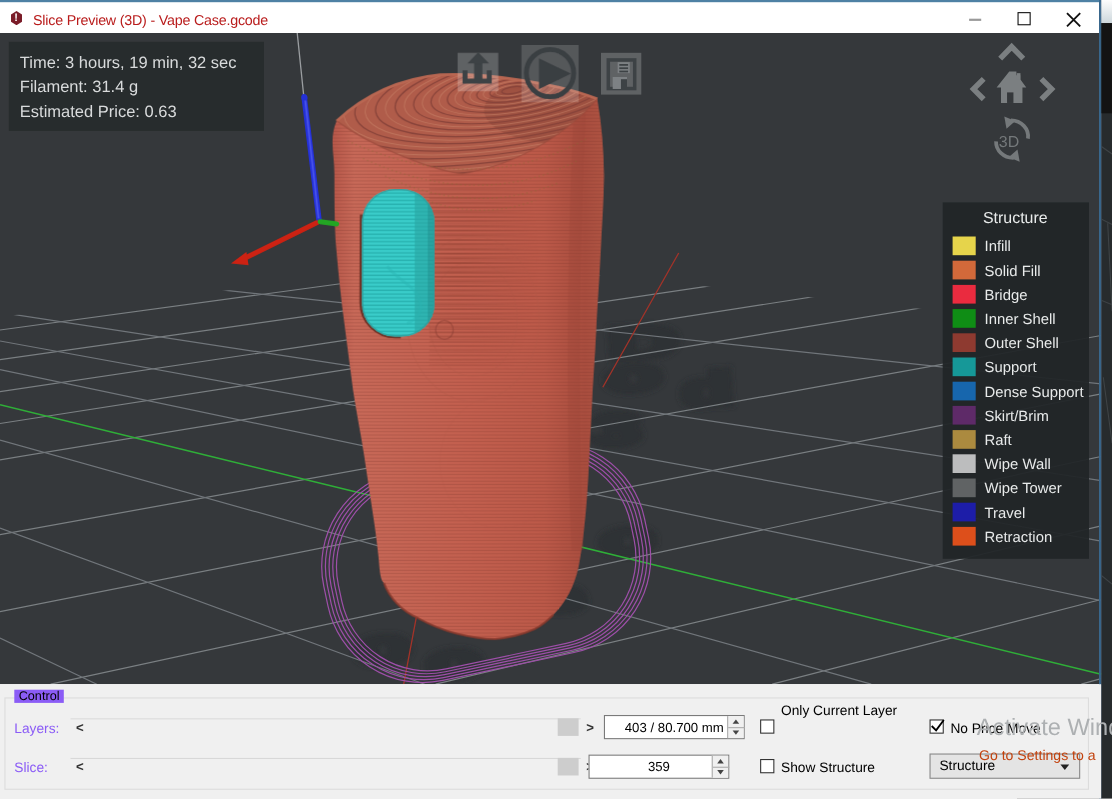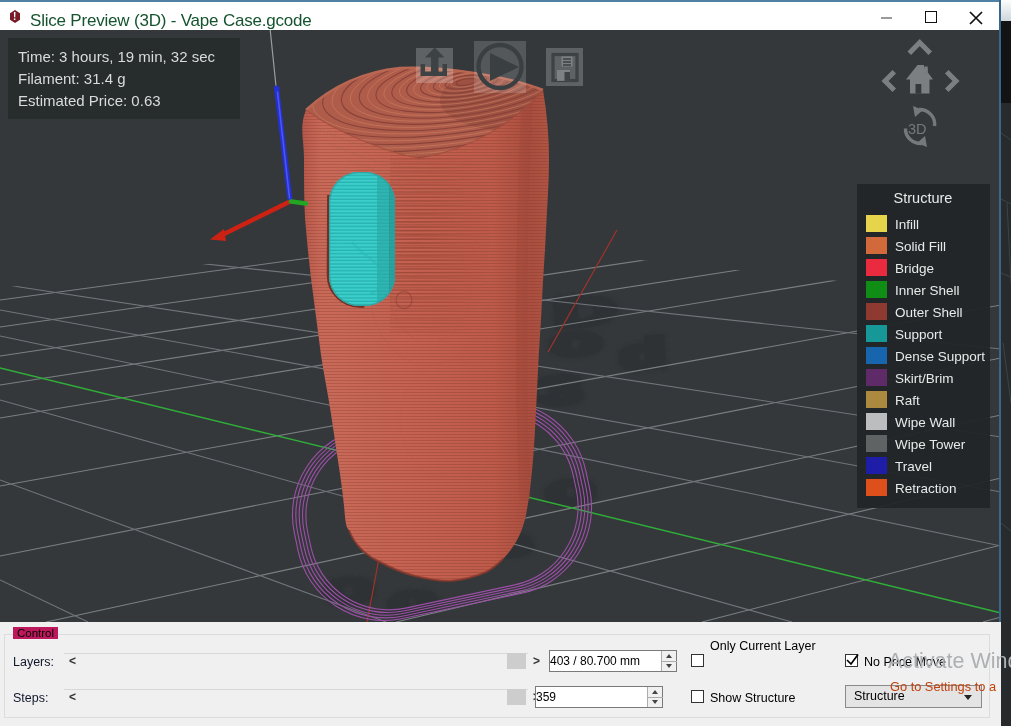--- a/index.html
+++ b/index.html
@@ -1,32 +1,32 @@
 <!DOCTYPE html>
 <html><head><meta charset="utf-8"><style>
 * {margin:0;padding:0;box-sizing:border-box}
 body {width:1011px;height:726px;position:relative;overflow:hidden;background:#f0f0f0;font-family:"Liberation Sans",sans-serif}
 .titlebar {position:absolute;left:0;top:0;width:1001px;height:30px;background:#fff;border-top:2px solid #4e81a4}
 .title-ico {position:absolute;left:10px;top:8px;width:10px;height:13px;background:#7a1c28;clip-path:polygon(50% 0,100% 25%,100% 75%,50% 100%,0 75%,0 25%)}
 .title-ico:after {content:"!";position:absolute;left:3px;top:0.5px;color:#fff;font-size:10px;font-weight:bold}
-.title-txt {position:absolute;left:30px;top:8.5px;font-size:17px;color:#14532d;letter-spacing:-0.2px}
+.title-txt {position:absolute;left:30px;top:8.5px;font-size:13px;color:#b91c1c;letter-spacing:-0.2px}
 .btn-min {position:absolute;left:881px;top:15px;width:11px;height:1.5px;background:#9a9a9a}
 .btn-max {position:absolute;left:925px;top:9px;width:12px;height:12px;border:1.6px solid #111}
 .rightstrip {position:absolute;left:1001px;top:0;width:10px;height:726px;background:#272b2d}
 .rs-top {position:absolute;left:1001px;top:0;width:10px;height:21px;background:linear-gradient(#fdfdfd,#cdd7dc)}
 .rs-dark {position:absolute;left:1001px;top:21px;width:10px;height:82px;background:#131313}
 .blueborder {position:absolute;left:999px;top:0;width:2px;height:726px;background:#39678c}
 .panel {position:absolute;left:0;top:622px;width:1001px;height:104px;background:#f0f0f0}
 .gb {position:absolute;left:4px;top:12px;width:986px;height:84px;border:1px solid #dcdcdc}
-.gb-label {position:absolute;left:13px;top:5px;background:#be185d;padding:0 4px;font-size:11.5px;color:#000}
-.lab {position:absolute;font-size:12.5px;color:#0f172a}
+.gb-label {position:absolute;left:13px;top:5px;background:#8b5cf6;padding:0 4px;font-size:11.5px;color:#000}
+.lab {position:absolute;font-size:12.5px;color:#8b5cf6}
 .chev {position:absolute;font-size:12px;color:#333;font-weight:bold}
 .groove {position:absolute;height:1px;background:#fbfbfb;border-top:1px solid #d8d8d8}
 .handle {position:absolute;width:19px;height:16px;background:#cdcdcd}
-.spin {position:absolute;width:128px;height:22px;background:#fff;border:1px solid #7a7a7a;font-size:12px;text-align:left;line-height:20px}
+.spin {position:absolute;width:128px;height:22px;background:#fff;border:1px solid #7a7a7a;font-size:12px;text-align:center;line-height:20px}
 .spinbtn {position:absolute;left:111px;top:0;width:15px;height:20px;border-left:1px solid #acacac;background:#f0f0f0}
 .spinbtn:before {content:"";position:absolute;left:4px;top:3px;border-left:3.5px solid transparent;border-right:3.5px solid transparent;border-bottom:4px solid #444}
 .spinbtn:after {content:"";position:absolute;left:4px;bottom:3px;border-left:3.5px solid transparent;border-right:3.5px solid transparent;border-top:4px solid #444}
 .spinbtn i {position:absolute;left:0;top:9.5px;width:15px;height:1px;background:#acacac}
 .cb {position:absolute;width:13px;height:13px;background:#fff;border:1px solid #333}
 .cbl {position:absolute;font-size:12.5px;color:#000}
 .dd {position:absolute;left:845px;top:63px;width:137px;height:23px;background:#e4e4e4;border:1px solid #8a8a8a;font-size:12.5px;line-height:21px;padding-left:8px}
 .dd:after {content:"";position:absolute;right:9px;top:9px;border-left:4.5px solid transparent;border-right:4.5px solid transparent;border-top:5px solid #222}
 .wm1 {position:absolute;left:888px;top:649px;font-size:21.5px;color:#adb0b2;z-index:50;white-space:nowrap}
 .wm2 {position:absolute;left:890px;top:679px;font-size:12.8px;color:#c2410c;z-index:50;white-space:nowrap}
@@ -288,21 +288,21 @@
 <svg style="position:absolute;left:1001px;top:103px" width="10" height="520">
     <path d="M0 30 L10 37 M0 96 L10 101 M0 170 L10 174 M2 240 L10 300 M0 420 L10 428 M6 100 L10 180" stroke="#3e4346" stroke-width="1" fill="none"></path>
   </svg>
 <div class="rs-top"></div>
 <div class="rs-dark"></div>
 <div class="blueborder"></div>
 <div class="panel">
  <div class="gb"></div>
  <div class="gb-label">Control</div>
  <div class="lab" style="left:13px;top:33px">Layers:</div>
- <div class="lab" style="left:13px;top:69px">Steps:</div>
+ <div class="lab" style="left:13px;top:69px">Slice:</div>
  <div class="chev" style="left:69px;top:32px">&lt;</div>
  <div class="chev" style="left:533px;top:32px">&gt;</div>
  <div class="chev" style="left:69px;top:68px">&lt;</div>
  <div class="chev" style="left:533px;top:68px">&gt;</div>
  <div class="groove" style="left:64px;top:31px;width:464px"></div>
  <div class="groove" style="left:64px;top:67px;width:464px"></div>
  <div class="handle" style="left:507px;top:31px"></div>
  <div class="handle" style="left:507px;top:67px"></div>
  <div class="spin" style="left:549px;top:28px">403 / 80.700 mm<div class="spinbtn">
         <i></i>

